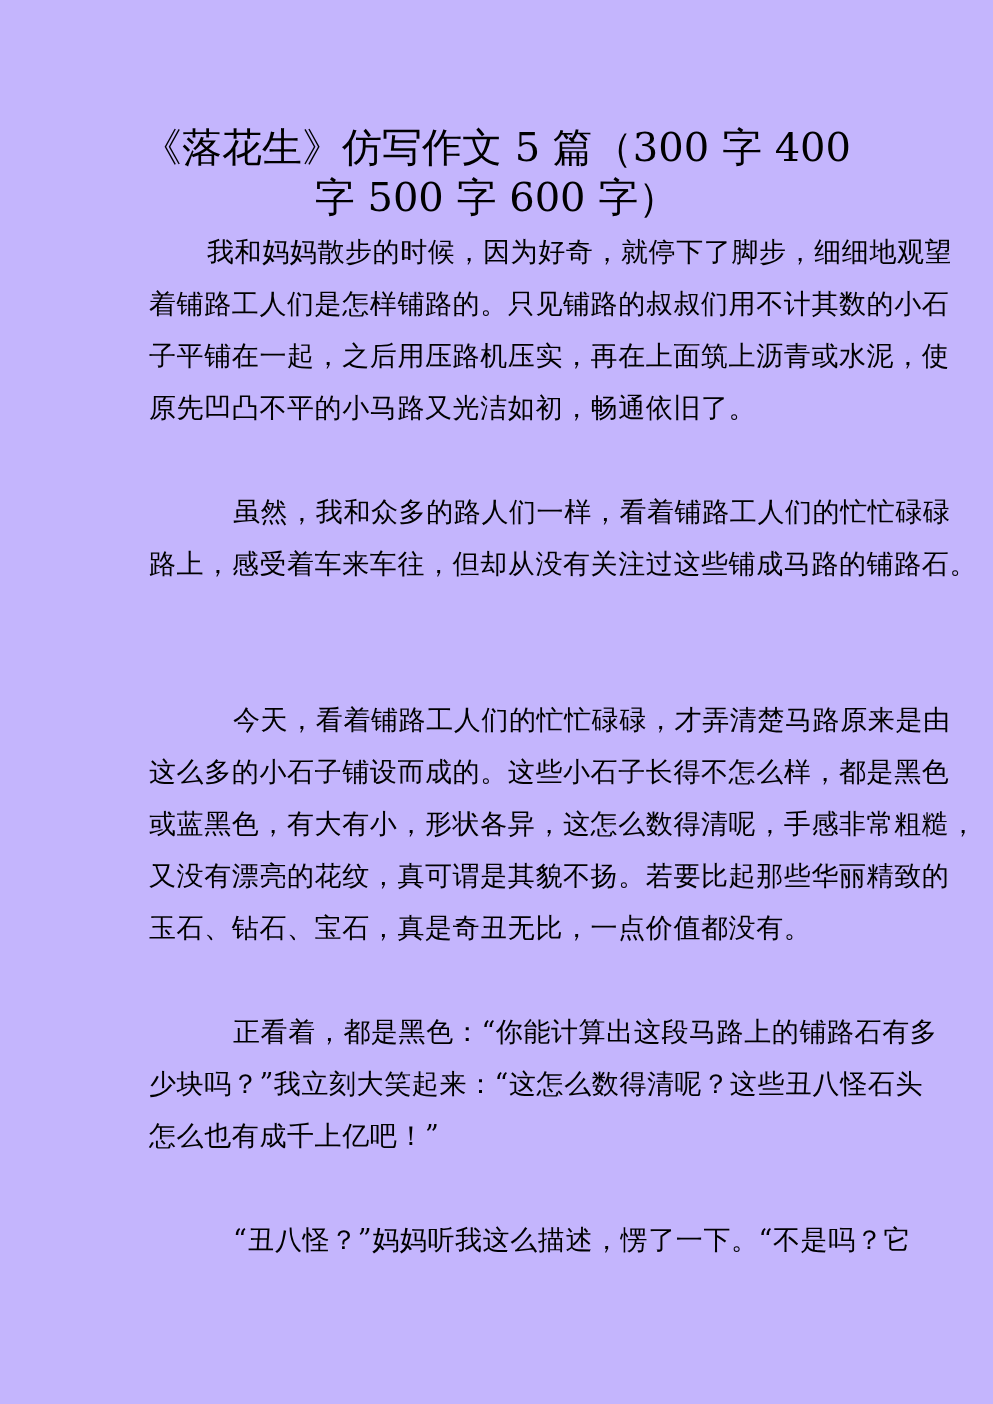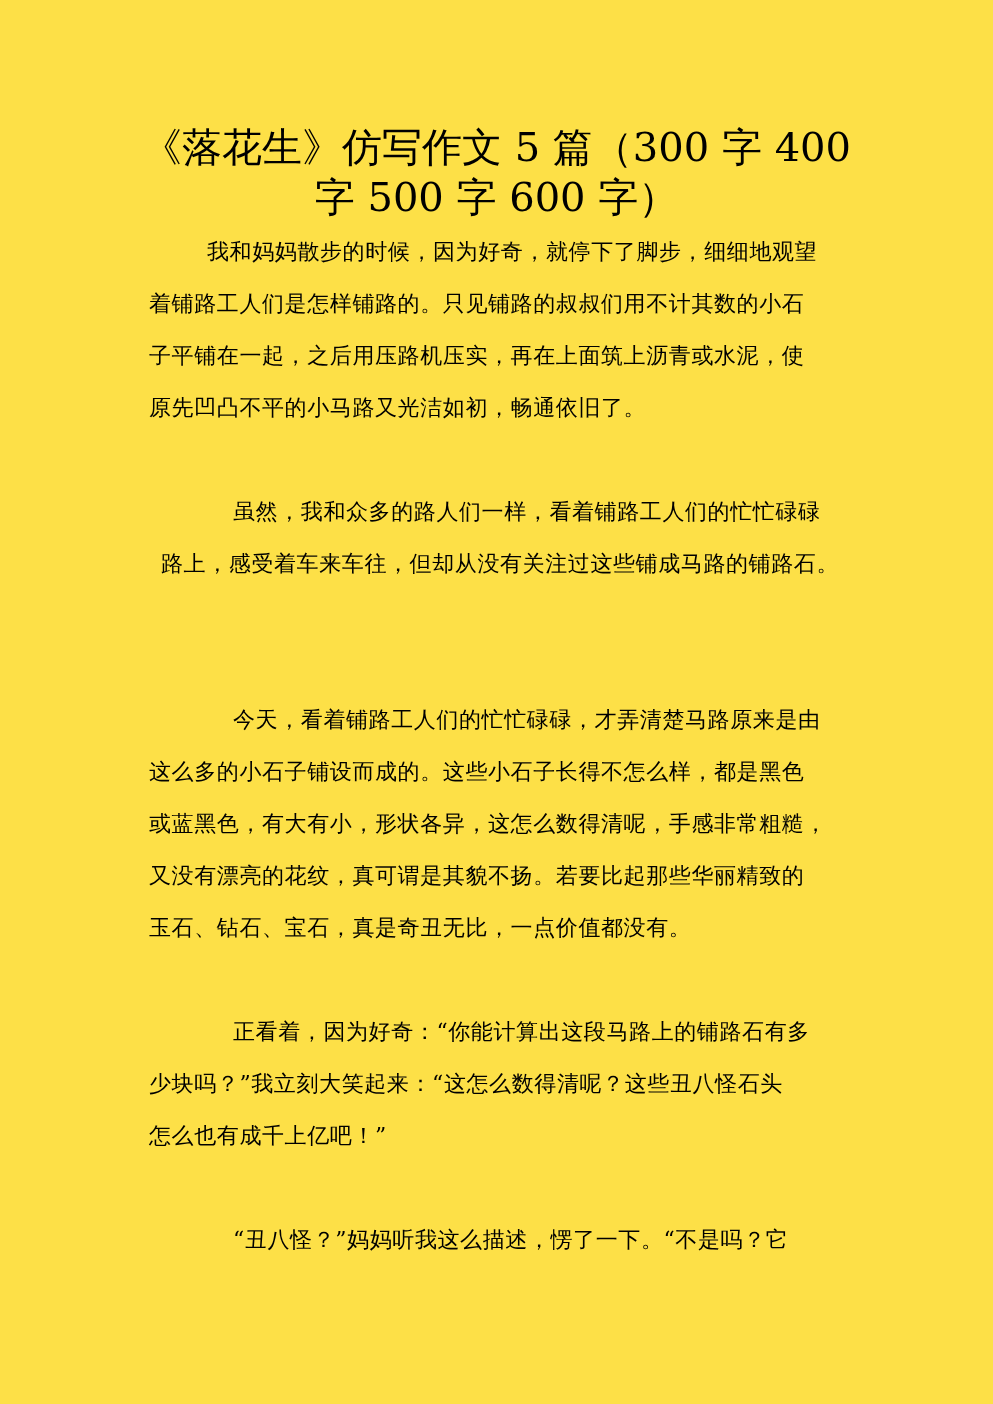--- a/index.html
+++ b/index.html
@@ -14,42 +14,42 @@
       overflow: hidden;
       font-family: "DejaVu Serif", "Liberation Serif", serif;
       color: #000000;
     }
     .page {
       position: absolute;
       left: 0;
       top: 0;
       width: 993px;
       height: 1404px;
-      background: #fde047;
+      background: #c4b5fd;
     }
     .title {
       position: absolute;
       left: 140px;
       width: 713px;
       text-align: center;
       font-size: 40px;
       line-height: 50px;
       top: 122px;
       letter-spacing: 0px;
       font-weight: normal;
     }
     .title-line {
       display: block;
       white-space: nowrap;
     }
     .line {
       position: absolute;
       left: 149px;
       width: 690px;
-      font-size: 22px;
+      font-size: 27px;
       line-height: 30px;
       white-space: nowrap;
       letter-spacing: 0.6px;
     }
     .indent {
       left: 207px;
     }
     .indent2 {
       left: 233px;
     }
@@ -78,21 +78,21 @@
 
   <div>
     <div class="line indent2" style="top:705px;">今天，看着铺路工人们的忙忙碌碌，才弄清楚马路原来是由</div>
     <div class="line" style="top:757px;">这么多的小石子铺设而成的。这些小石子长得不怎么样，都是黑色</div>
     <div class="line" style="top:809px;">或蓝黑色，有大有小，形状各异，这怎么数得清呢，手感非常粗糙，</div>
     <div class="line" style="top:861px;">又没有漂亮的花纹，真可谓是其貌不扬。若要比起那些华丽精致的</div>
     <div class="line" style="top:913px;">玉石、钻石、宝石，真是奇丑无比，一点价值都没有。</div>
   </div>
 
   <div>
-    <div class="line indent2" style="top:1017px;">正看着，因为好奇：“你能计算出这段马路上的铺路石有多</div>
+    <div class="line indent2" style="top:1017px;">正看着，都是黑色：“你能计算出这段马路上的铺路石有多</div>
     <div class="line" style="top:1069px;">少块吗？”我立刻大笑起来：“这怎么数得清呢？这些丑八怪石头</div>
     <div class="line" style="top:1121px;">怎么也有成千上亿吧！”</div>
   </div>
 
   <div>
     <div class="line indent2" style="top:1225px;">“丑八怪？”妈妈听我这么描述，愣了一下。“不是吗？它</div>
   </div>
 
 </div>
 

